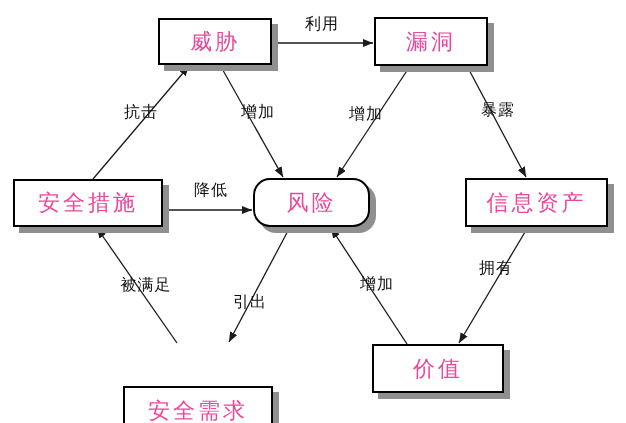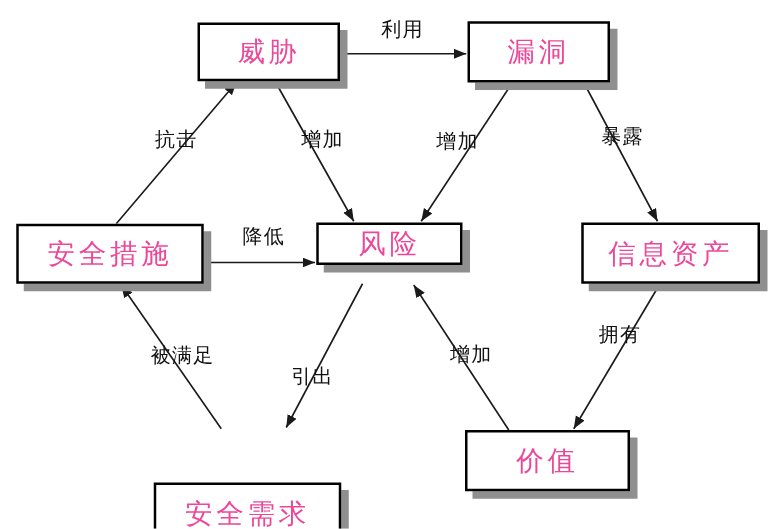--- a/index.html
+++ b/index.html
@@ -89,21 +89,21 @@
   <div id="nodes">
       <div class="node" style="left: 158px; top: 18px; width: 114px; height: 47px;">
         <span class="node-label">威胁</span>
       </div>
       <div class="node" style="left: 374px; top: 17px; width: 114px; height: 49px;">
         <span class="node-label">漏洞</span>
       </div>
       <div class="node" style="left: 13px; top: 179px; width: 150px; height: 48px;">
         <span class="node-label">安全措施</span>
       </div>
-      <div class="node" style="left: 253px; top: 178px; width: 117px; height: 34px;">
+      <div class="node" style="left: 253px; top: 178px; width: 117px; height: 49px; border-radius: 17px;">
         <span class="node-label">风险</span>
       </div>
       <div class="node" style="left: 465px; top: 178px; width: 143px; height: 49px;">
         <span class="node-label">信息资产</span>
       </div>
       <div class="node" style="left: 123px; top: 343px; width: 150px; height: 49px; margin-top: 43px;">
         <span class="node-label">安全需求</span>
       </div>
       <div class="node" style="left: 372px; top: 344px; width: 132px; height: 49px;">
         <span class="node-label">价值</span>

